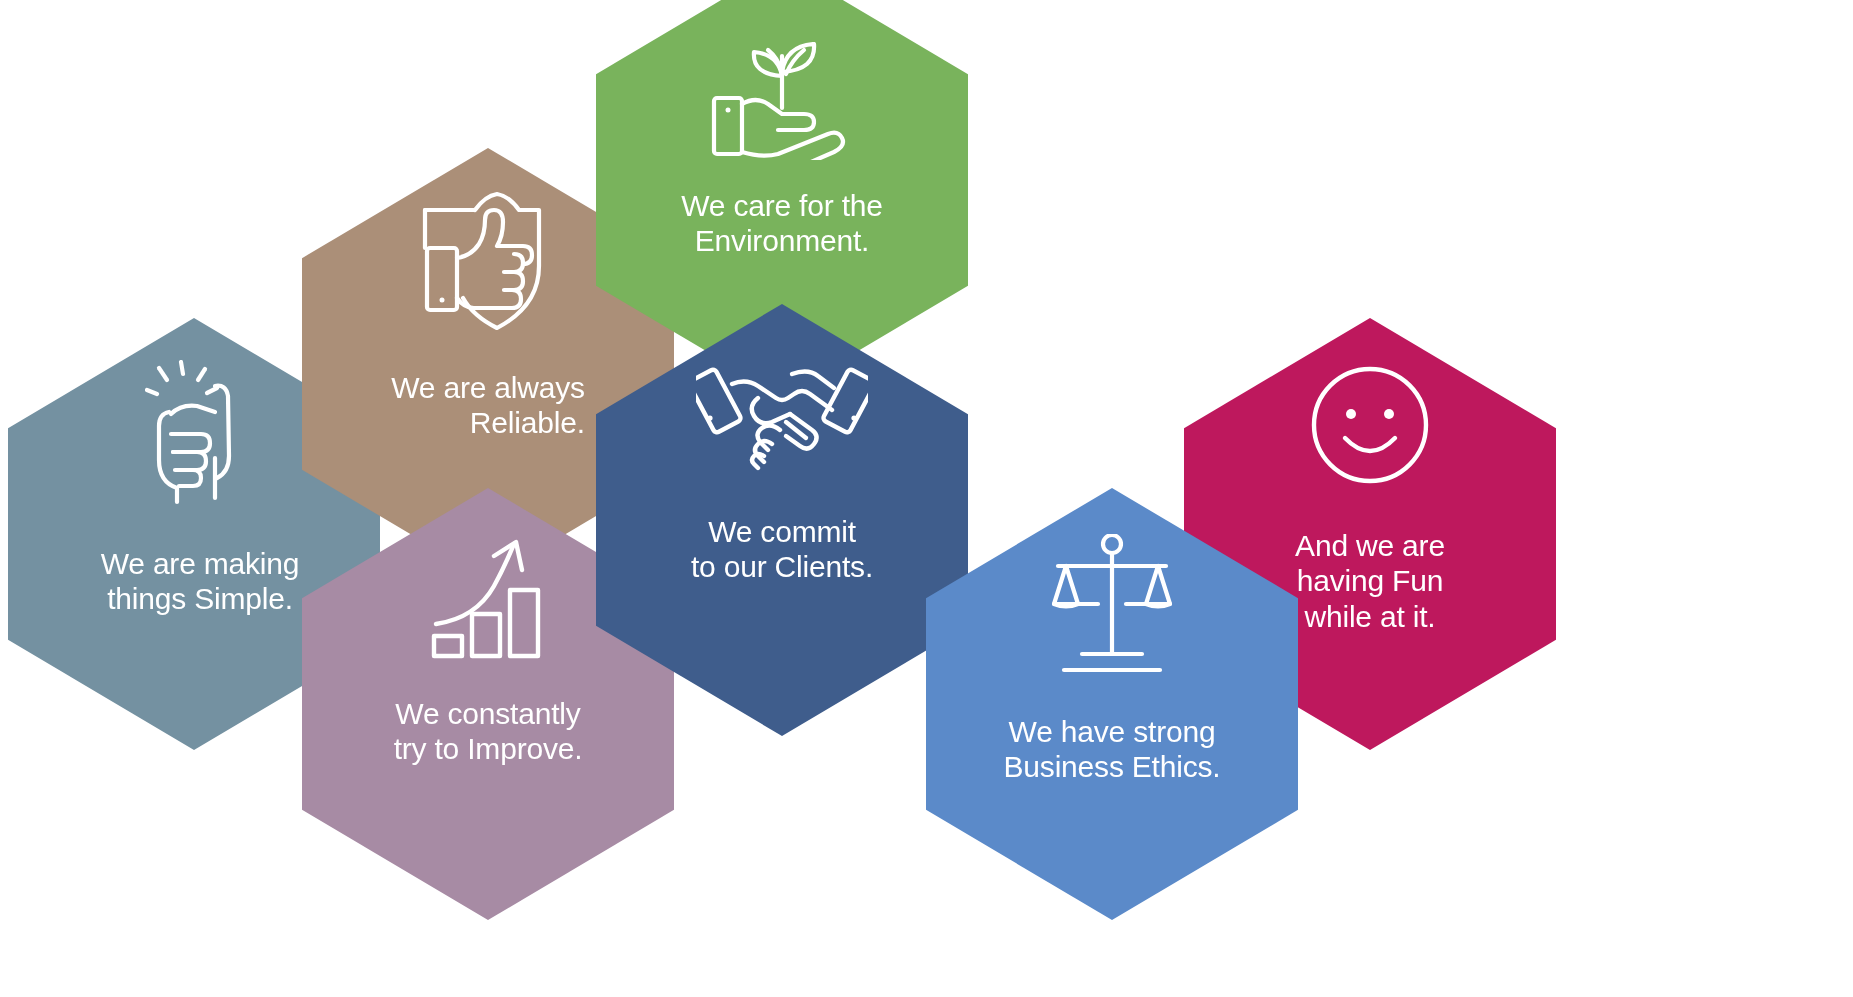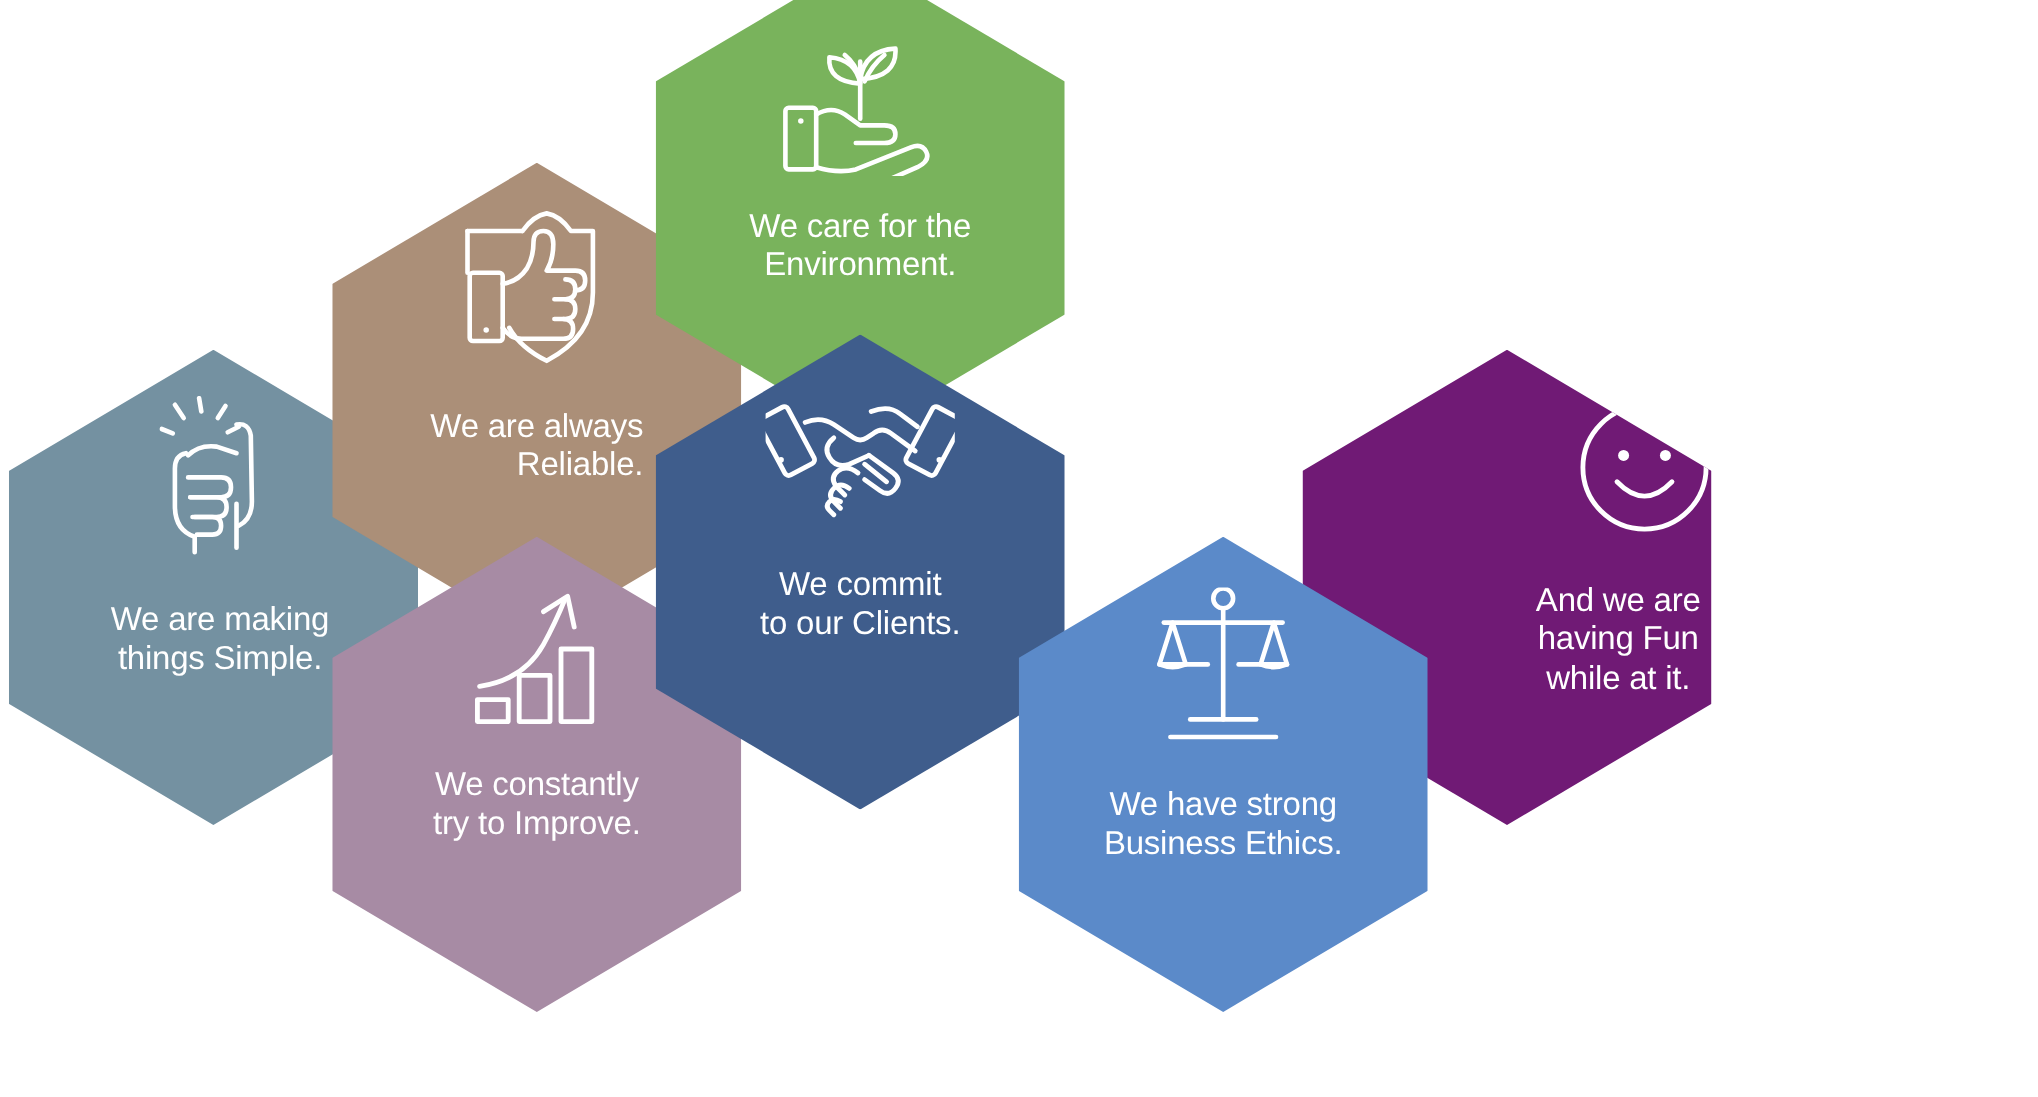--- a/index.html
+++ b/index.html
@@ -129,21 +129,21 @@
         <circle cx="20" cy="68" r="2.5" fill="#ffffff" stroke="none"></circle>
         <path d="M34 62 q14 -8 26 0 l14 10 l22 0 q10 0 10 8 0 8 -10 8 l-26 0"></path>
         <path d="M34 110 q20 6 36 2 l50 -20 q10 -4 14 4 4 8 -8 14 l-46 20 q-16 6 -46 -6"></path>
       </svg>
     </span>
     <div class="hex-label">We care for the
 Environment.</div>
   </div>
 
 
-  <div class="hex h-fun" style="background-color: #701a75; align-items: flex-end;">
+  <div class="hex h-fun" style="background-color: #be185d;">
     <span class="hex-icon">
       <svg width="122" height="122" viewBox="0 0 122 122" fill="none" stroke="#ffffff" stroke-width="4.4" stroke-linecap="round" stroke-linejoin="round">
         <circle cx="61" cy="61" r="56"></circle>
         <circle cx="42" cy="50" r="5" fill="#ffffff" stroke="none"></circle>
         <circle cx="80" cy="50" r="5" fill="#ffffff" stroke="none"></circle>
         <path d="M36 74 q25 26 50 0"></path>
       </svg>
     </span>
     <div class="hex-label">And we are
 having Fun

